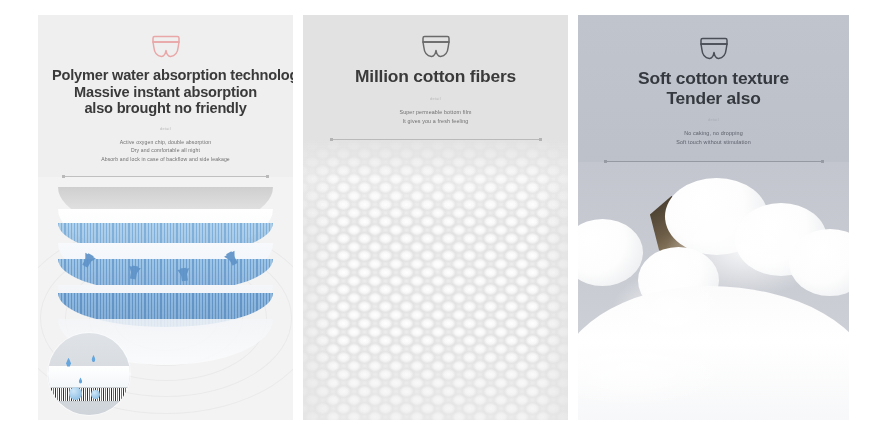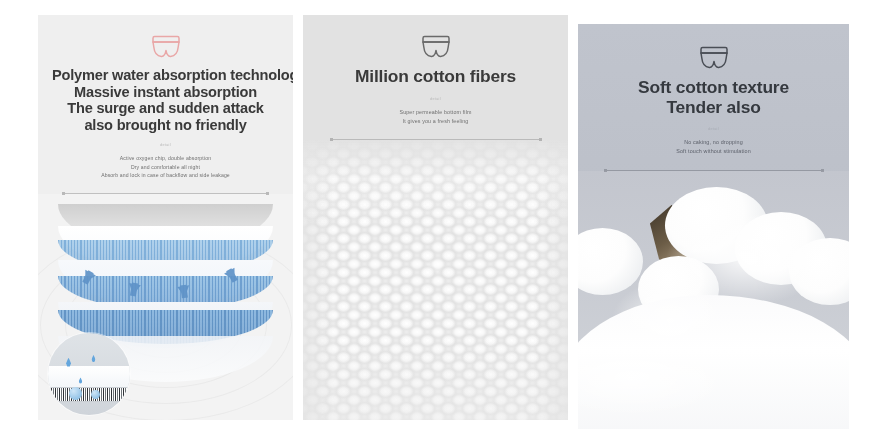--- a/index.html
+++ b/index.html
@@ -27,21 +27,21 @@
     overflow:hidden;
     display:flex;
     flex-direction:column;
     flex:0 0 auto;
   }
   .panel-2{width:265px;}
   .panel-3{width:271px;}
 
   .panel-1{background:#efefef;}
   .panel-2{background:#e2e2e2;}
-  .panel-3{background:linear-gradient(180deg,#c0c4cd 0%,#bcc0c9 45%,#c3c6ce 100%);margin-top:9px;}
+  .panel-3{background:linear-gradient(180deg,#c0c4cd 0%,#bcc0c9 45%,#c3c6ce 100%);}
 
   
   .head{
     position:relative;
     z-index:3;
     padding:14px 14px 0 14px;
     text-align:center;
     box-sizing:border-box;
   }
   .panel-1 .head{padding-top:16px;}
@@ -276,21 +276,20 @@
       <div class="icon-wrap">
         <svg width="30" height="23" viewBox="0 0 30 23" fill="none">
           <path d="M2 3.2 Q2 1.6 3.6 1.6 L26.4 1.6 Q28 1.6 28 3.2 L28 7 L2 7 Z" stroke="#e9a7a7" stroke-width="1.5" fill="none"></path>
           <path d="M2 7 L28 7 L27.2 12 Q26.4 20.8 19.6 21.4 Q16 21.6 15 15.4
                    Q14 21.6 10.4 21.4 Q3.6 20.8 2.8 12 Z" stroke="#e9a7a7" stroke-width="1.5" fill="none" stroke-linejoin="round"></path>
         </svg>
       </div>
       <div class="headline">
         <span class="ln">Polymer water absorption technology</span>
         <span class="ln">Massive instant absorption</span>
-        <span class="ln">The surge and sudden attack</span>
         <span class="ln">also brought no friendly</span>
       </div>
       <div class="minilabel">detail</div>
       <div class="sublines">
         <span class="sl">Active oxygen chip, double absorption</span>
         <span class="sl">Dry and comfortable all night</span>
         <span class="sl">Absorb and lock in case of backflow and side leakage</span>
       </div>
       <div class="rule"></div>
     </div>

